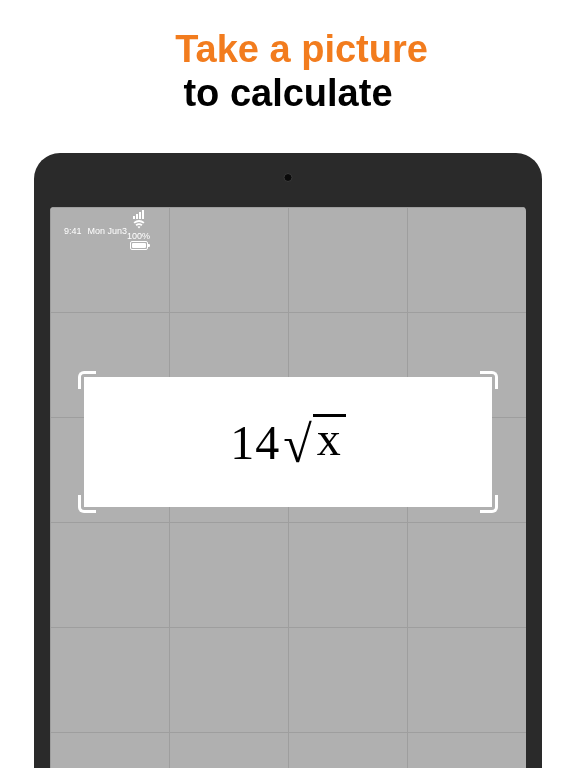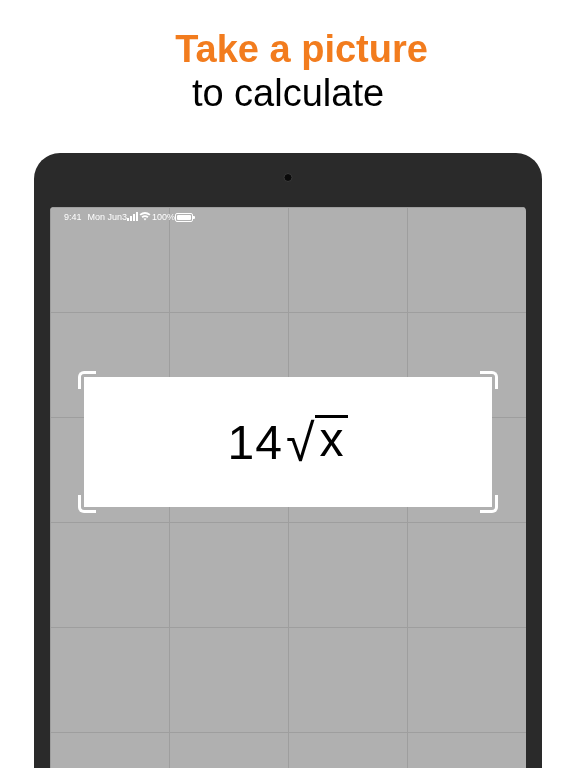--- a/index.html
+++ b/index.html
@@ -27,21 +27,21 @@
       font-size: 38px;
       font-weight: 700;
       color: #f27c1e;
       display: block;
       line-height: 1.15;
       margin-left: 27px;
     }
     
     .headline-black {
       font-size: 38px;
-      font-weight: 400;
+      font-weight: 700;
       color: #000000;
       display: block;
       line-height: 1.15;
     }
     
     .device-frame {
       margin: 18px auto 0;
       width: 508px;
       height: 670px;
       background: #2a2a2a;
@@ -104,20 +104,21 @@
     
     .status-left {
       display: flex;
       gap: 6px;
       align-items: center;
     }
     
     .status-right {
       display: flex;
       align-items: center;
+      flex-direction: column;
     }
     
     .signal-icon {
       display: inline-flex;
       align-items: flex-end;
       gap: 1px;
       height: 8px;
     }
     .signal-icon span {
       width: 2px;
@@ -180,21 +181,21 @@
     
     .equation {
       position: absolute;
       inset: 0;
       display: flex;
       align-items: center;
       justify-content: center;
       font-size: 48px;
       font-weight: 400;
       color: #000;
-      font-family: Liberation Sans, sans-serif;
+      font-family: Liberation Serif, serif;
       letter-spacing: 1px;
       white-space: nowrap;
     }
     
     .sqrt {
       position: relative;
       display: inline-block;
       padding-left: 3px;
     }
     .sqrt-sym {

